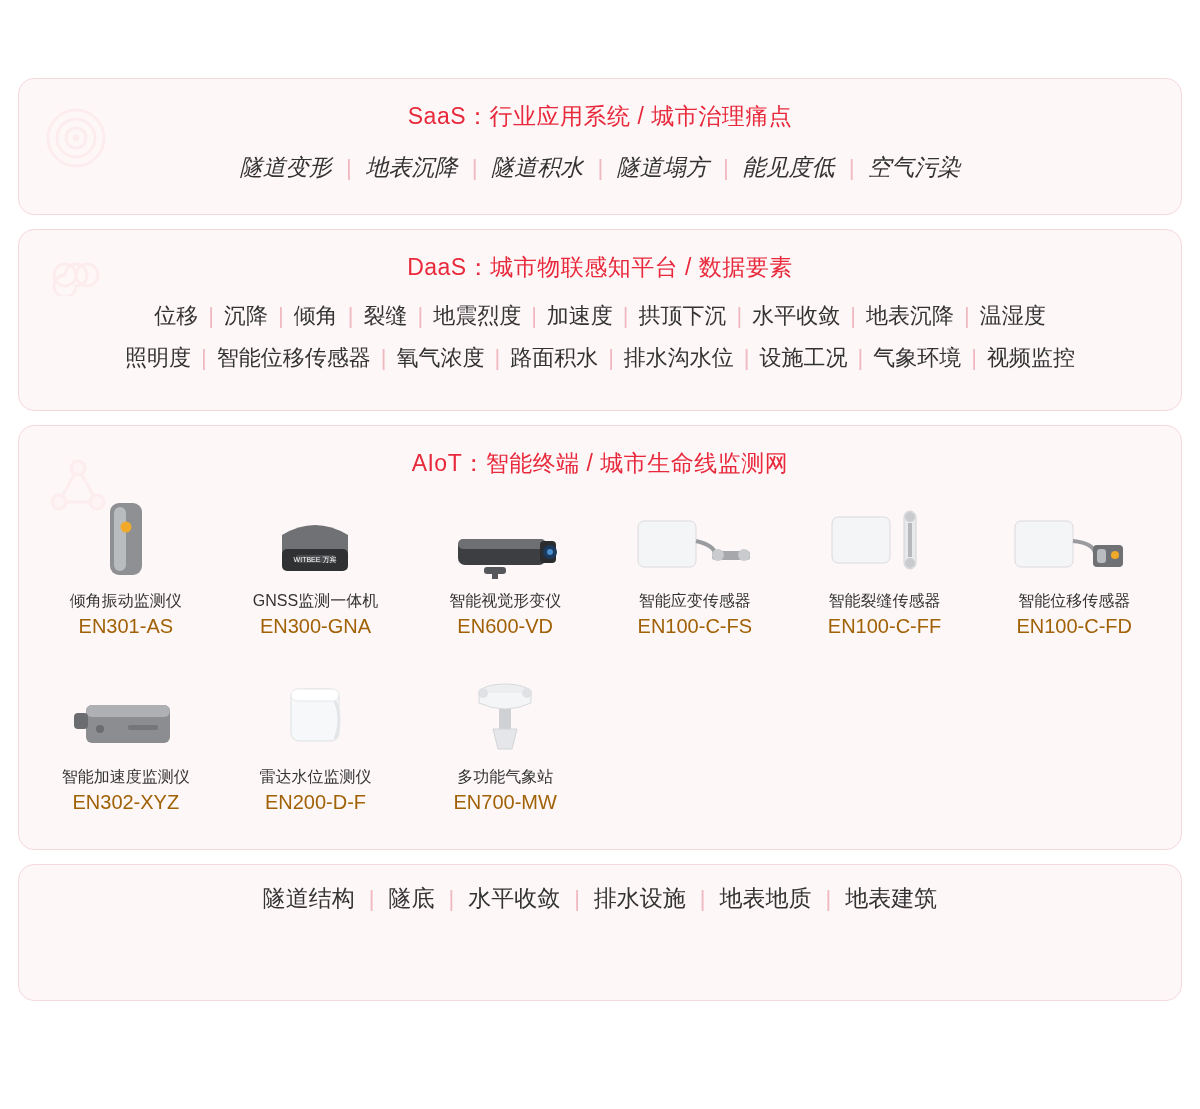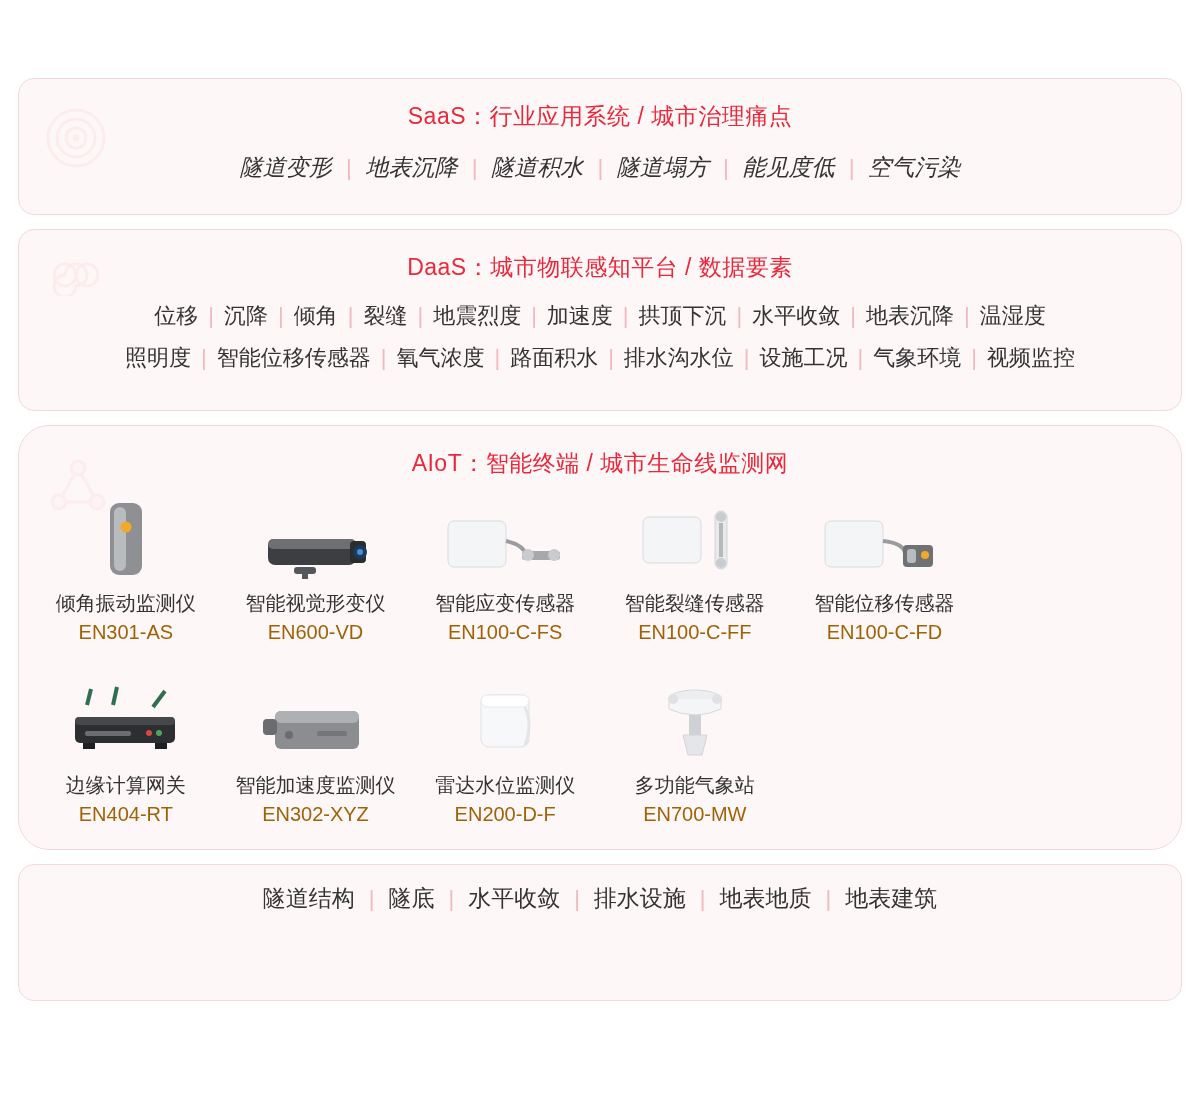--- a/index.html
+++ b/index.html
@@ -74,42 +74,41 @@
   }
   #daas-panel .tag-row .tag {
     padding: 0 10px;
   }
   #daas-panel .tag-row.row2 {
     padding-top: 12px;
   }
   
   #aiot-panel {
     height: 423px;
-    border-radius: 31px;
   }
   .device-grid {
     display: grid;
     grid-template-columns: repeat(6, 1fr);
     padding: 10px 12px 0 12px;
   }
   .device {
     display: flex;
     flex-direction: column;
     align-items: center;
     justify-content: flex-start;
   }
   .device-img {
     height: 88px;
     display: flex;
     align-items: flex-end;
     justify-content: center;
     margin-bottom: 8px;
   }
   .device-name {
-    font-size: 20px;
+    font-size: 16px;
     color: #333;
     line-height: 1.45;
     text-align: center;
     white-space: nowrap;
   }
   .device-model {
     font-size: 20px;
     color: #a16207;
     line-height: 1.45;
     text-align: center;
@@ -244,20 +243,32 @@
       <rect x="12" y="6" width="32" height="72" rx="9" fill="#8e9093"></rect>
       <rect x="16" y="10" width="12" height="64" rx="6" fill="#b9bcbf"></rect>
       <circle cx="28" cy="30" r="5.5" fill="#f0a92a"></circle>
     </svg>
           </div>
           <div class="device-name">倾角振动监测仪</div>
           <div class="device-model">EN301-AS</div>
         </div>
         <div class="device">
           <div class="device-img">
+            <svg width="110" height="70" viewBox="0 0 110 70">
+      <path d="M22 24 q33 -20 66 0 v22 q-33 12 -66 0 z" fill="#6f7174"></path>
+      <rect x="22" y="38" width="66" height="22" rx="5" fill="#2f3133"></rect>
+      <rect x="36" y="44" width="40" height="8" rx="2" fill="#4a4c4f"></rect>
+      <text x="55" y="51" font-size="7" fill="#ffffff" text-anchor="middle" font-family="Liberation Sans, sans-serif">WITBEE 万宾</text>
+    </svg>
+          </div>
+          <div class="device-name">GNSS监测一体机</div>
+          <div class="device-model">EN300-GNA</div>
+        </div>
+        <div class="device">
+          <div class="device-img">
             <svg width="130" height="60" viewBox="0 0 130 60">
       <rect x="18" y="18" width="88" height="26" rx="7" fill="#3c3e41"></rect>
       <rect x="18" y="18" width="88" height="10" rx="5" fill="#6d6f72"></rect>
       <rect x="100" y="20" width="16" height="22" rx="4" fill="#2a2c2e"></rect>
       <circle cx="110" cy="31" r="7" fill="#1b3a5c"></circle>
       <circle cx="110" cy="31" r="3" fill="#4b8fd0"></circle>
       <rect x="44" y="46" width="22" height="7" rx="3" fill="#55575a"></rect>
       <rect x="52" y="50" width="6" height="8" fill="#55575a"></rect>
     </svg>
           </div>
@@ -300,38 +311,20 @@
       <circle cx="106" cy="44" r="4" fill="#f0a92a"></circle>
     </svg>
           </div>
           <div class="device-name">智能位移传感器</div>
           <div class="device-model">EN100-C-FD</div>
         </div>
       </div>
     <div class="device-grid device-row2" id="aiot-devices-2">
         <div class="device">
           <div class="device-img">
-            <svg width="130" height="80" viewBox="0 0 130 80">
-      <path d="M26 22 L30 6" stroke="#2f6f4f" stroke-width="4" fill="none"></path>
-      <path d="M52 22 L56 4" stroke="#2f6f4f" stroke-width="4" fill="none"></path>
-      <path d="M92 24 L104 8" stroke="#2f6f4f" stroke-width="4" fill="none"></path>
-      <rect x="14" y="34" width="100" height="26" rx="5" fill="#2c2e31"></rect>
-      <rect x="14" y="34" width="100" height="8" rx="4" fill="#46484b"></rect>
-      <rect x="24" y="48" width="46" height="5" rx="2" fill="#6b6d70"></rect>
-      <circle cx="88" cy="50" r="3" fill="#d64a3c"></circle>
-      <circle cx="98" cy="50" r="3" fill="#4aa65c"></circle>
-      <rect x="22" y="60" width="12" height="6" fill="#1d1f21"></rect>
-      <rect x="94" y="60" width="12" height="6" fill="#1d1f21"></rect>
-    </svg>
-          </div>
-          <div class="device-name">边缘计算网关</div>
-          <div class="device-model">EN404-RT</div>
-        </div>
-        <div class="device">
-          <div class="device-img">
             <svg width="120" height="66" viewBox="0 0 120 66">
       <rect x="20" y="14" width="84" height="38" rx="6" fill="#8b8d90"></rect>
       <rect x="20" y="14" width="84" height="12" rx="6" fill="#aeb0b3"></rect>
       <rect x="8" y="22" width="14" height="16" rx="4" fill="#6a6c6f"></rect>
       <circle cx="34" cy="38" r="4" fill="#6a6c6f"></circle>
       <rect x="62" y="34" width="30" height="5" rx="2" fill="#74767a"></rect>
     </svg>
           </div>
           <div class="device-name">智能加速度监测仪</div>
           <div class="device-model">EN302-XYZ</div>

